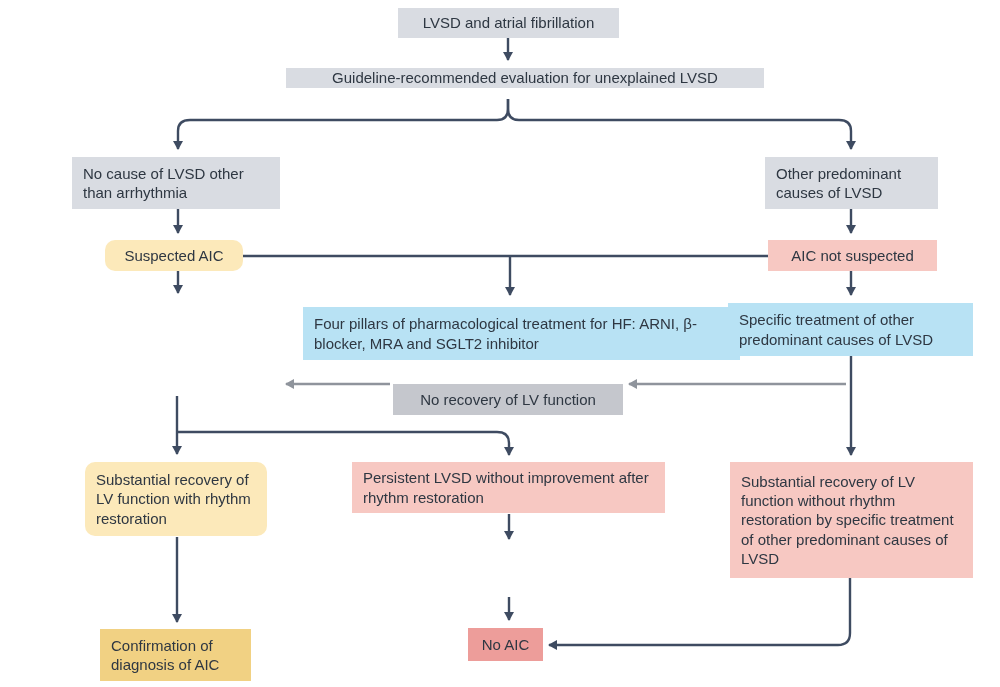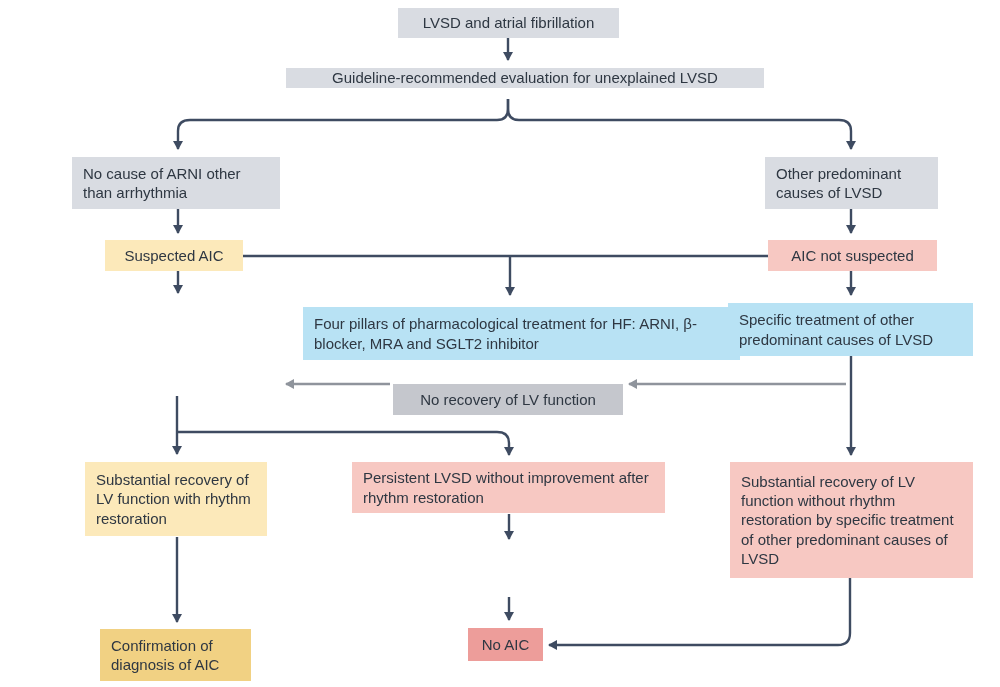--- a/index.html
+++ b/index.html
@@ -14,21 +14,21 @@
   .box{
     position:absolute;box-sizing:border-box;display:flex;align-items:center;
     font-size:15px;line-height:1.27;color:var(--c-text,#2e3742);
     padding:0 9px;
   }
   .box.center{justify-content:center;text-align:center;}
   .box.left{justify-content:flex-start;text-align:left;padding-left:11px;}
   .c-gray{background:var(--c-box_gray,#d9dce2);}
   .c-graydark{background:var(--c-box_gray_dark,#c5c7cd);margin-top:16px;}
   .c-blue{background:var(--c-box_blue,#b8e2f4);}
-  .c-yellow{background:var(--c-box_yellow,#fce9ba);}
+  .c-yellow{background:var(--c-box_yellow,#fce9ba);border-radius:10px;}
   .c-gold{background:var(--c-box_gold,#f1d183);}
   .c-pink{background:var(--c-box_pink,#f7c8c2);}
   .c-pinkdark{background:var(--c-box_pink_dark,#ed9d9a);}
 </style>
 </head>
 <body>
 
 <div class="canvas">
 
   <svg class="wires" viewBox="0 0 1000 687" xmlns="http://www.w3.org/2000/svg">
@@ -57,21 +57,21 @@
     <path class="wire" d="M509 514 L509 539" marker-end="url(#arrow-dark)"></path>
     <path class="wire" d="M509 597 L509 620" marker-end="url(#arrow-dark)"></path>
     <path class="wire" d="M177 537 L177 622" marker-end="url(#arrow-dark)"></path>
     <path class="wire" d="M850 578 L850 633 Q850 645 838 645 L549 645" marker-end="url(#arrow-dark)"></path>
   </svg>
 
   <div class="box c-gray center" style="left:398px;top:8px;width:221px;height:30px;">LVSD and atrial fibrillation</div>
 
   <div class="box c-gray center" style="left:280px;top:68px;width:478px;height:20px;margin-left:6px;">Guideline-recommended evaluation for unexplained LVSD</div>
 
-  <div class="box c-gray left" style="left:72px;top:157px;width:208px;height:52px;">No cause of ARNI other than arrhythmia</div>
+  <div class="box c-gray left" style="left:72px;top:157px;width:208px;height:52px;">No cause of LVSD other than arrhythmia</div>
 
   <div class="box c-gray left" style="left:765px;top:157px;width:173px;height:52px;">Other predominant causes of LVSD</div>
 
   <div class="box c-yellow center" style="left:105px;top:240px;width:138px;height:31px;">Suspected AIC</div>
 
   <div class="box c-pink center" style="left:768px;top:240px;width:169px;height:31px;">AIC not suspected</div>
 
 
   <div class="box c-blue left" style="left:303px;top:307px;width:437px;height:53px;">Four pillars of pharmacological treatment for HF: ARNI, β-blocker, MRA and SGLT2 inhibitor</div>
 

